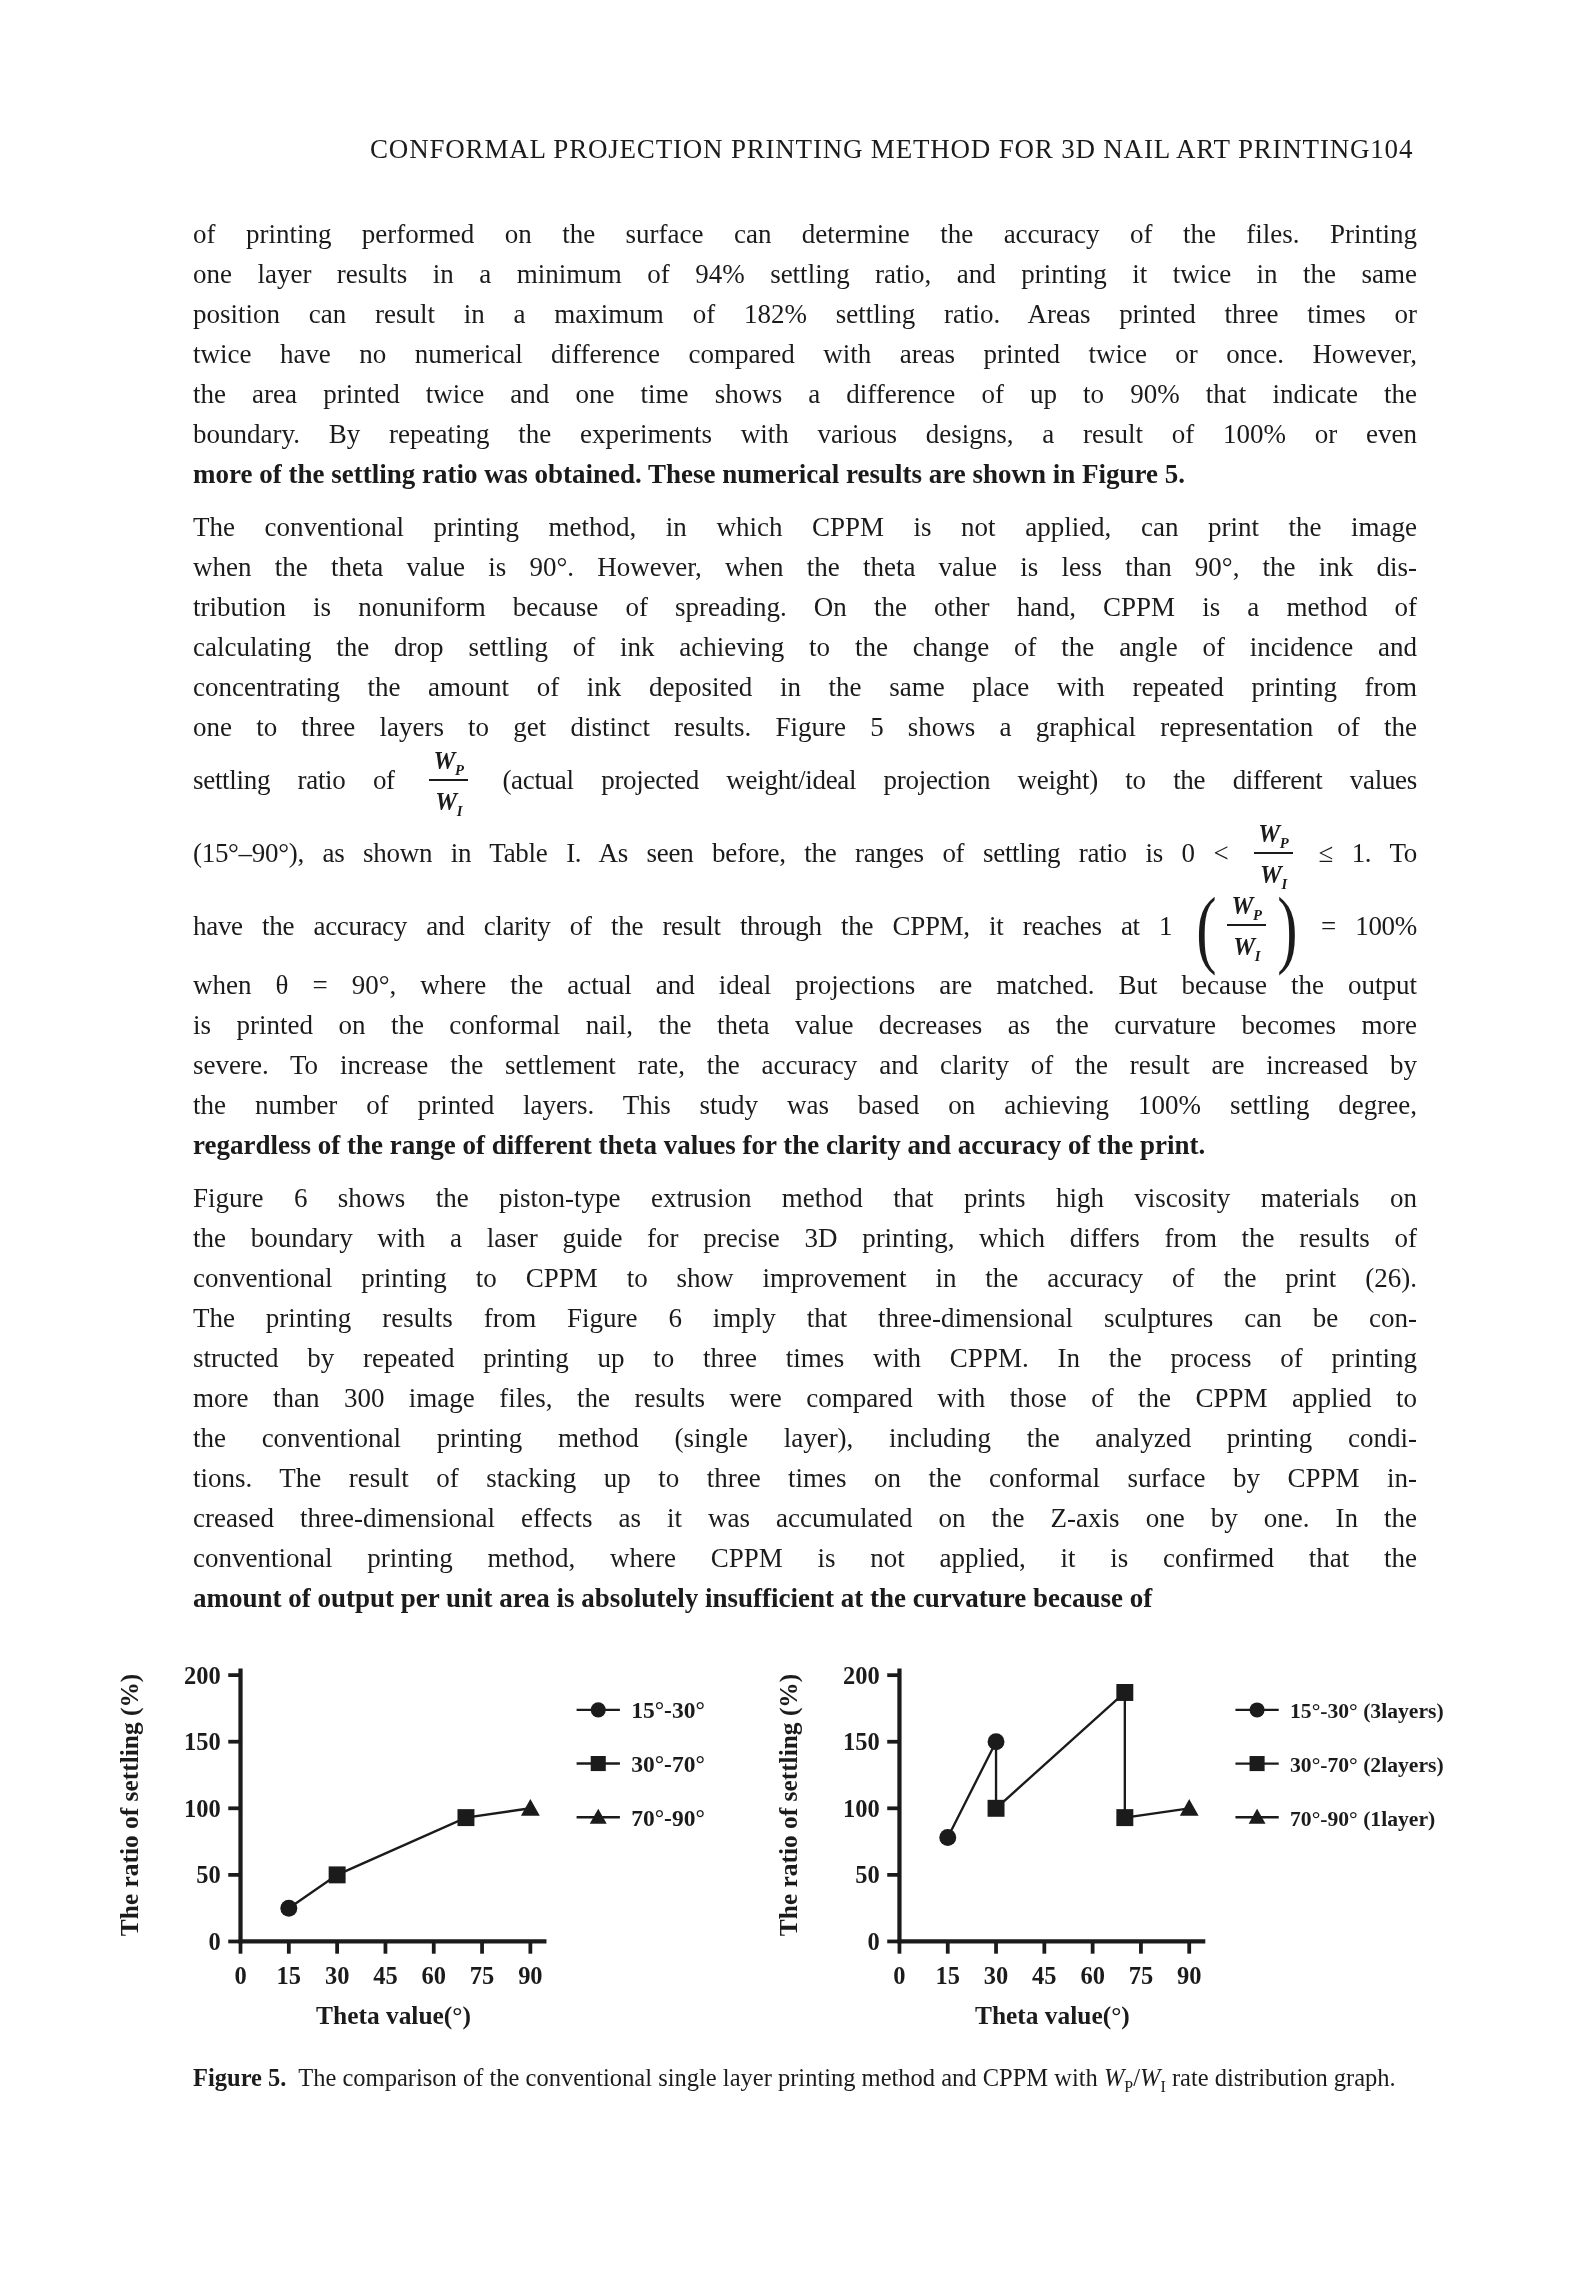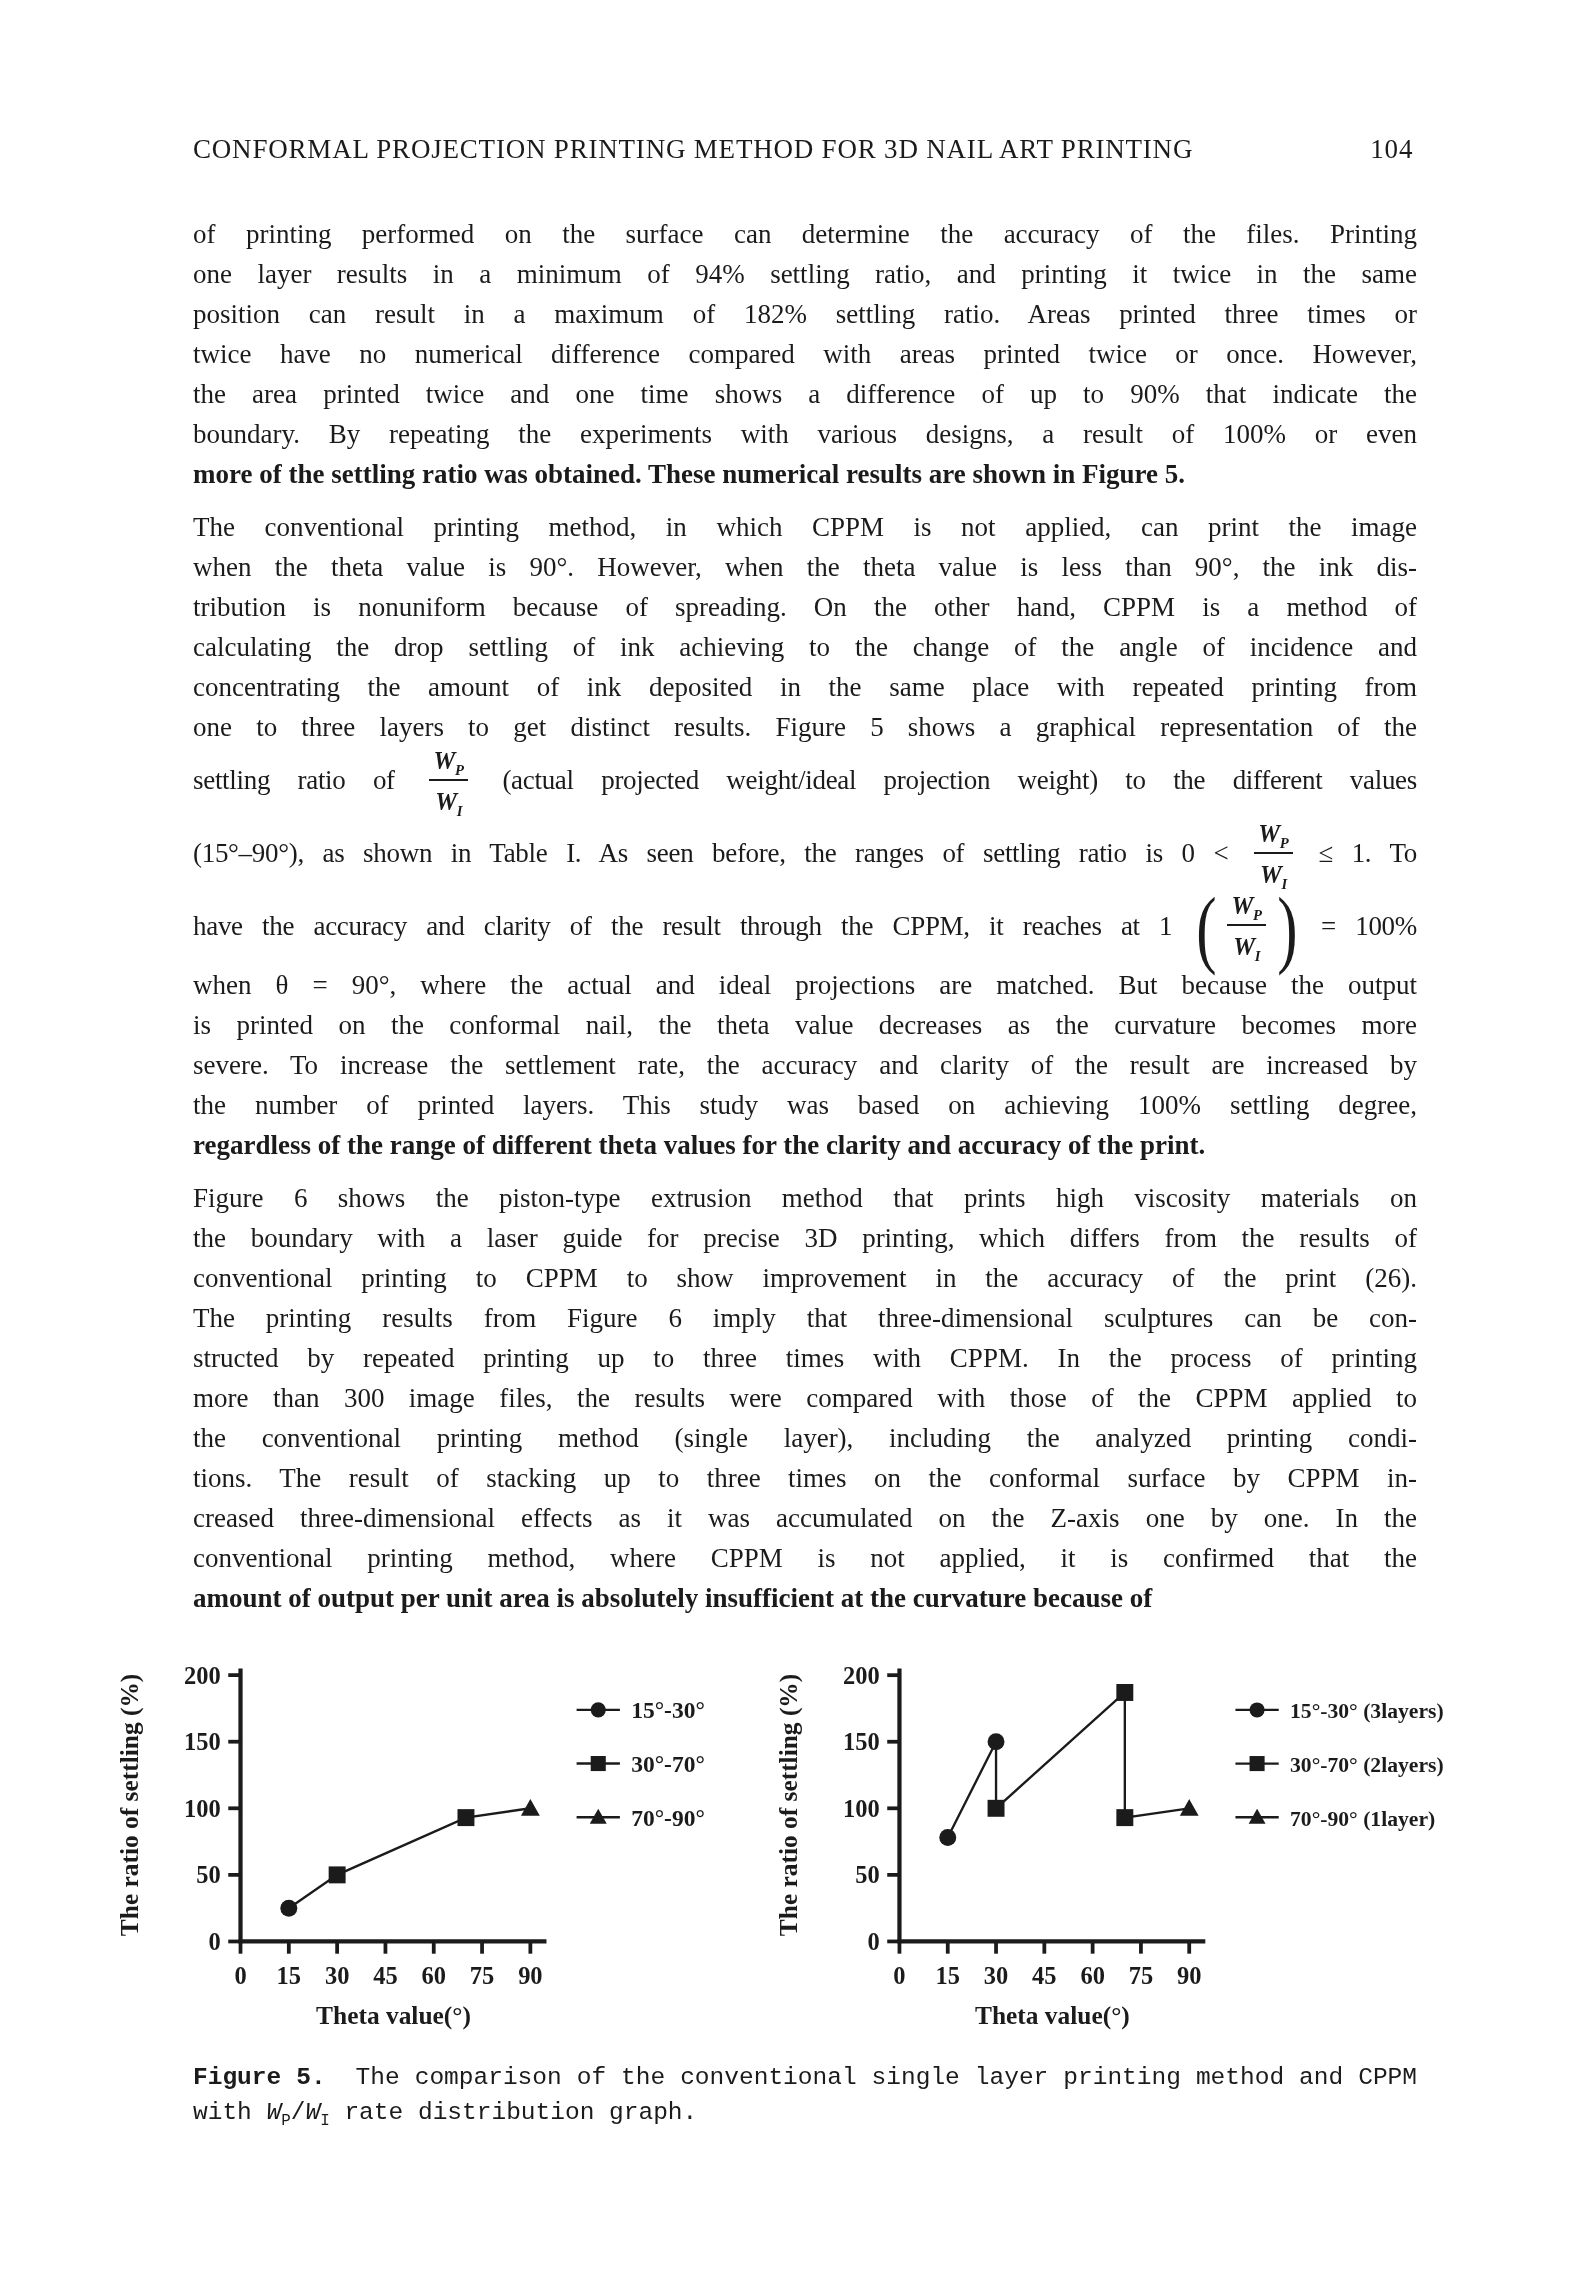--- a/index.html
+++ b/index.html
@@ -1,21 +1,21 @@
 <!DOCTYPE html>
 <html style="font-size:15px"><head>
 <meta charset="utf-8">
 <style>
   html,body{margin:0;padding:0;background:#e8e8e8;}
   .page{position:relative;width:1589px;height:2295px;background:#ffffff;overflow:hidden;
         font-family:"Liberation Serif","DejaVu Serif",serif;color:#1b1b1b;}
   .content{position:absolute;left:193px;top:134px;width:1224px;}
 
   
-  .running-head{display:flex;justify-content:space-between;align-items:baseline;
+  .running-head{display:flex;justify-content:flex-end;align-items:baseline;
                 font-size:27px;letter-spacing:0.8px;margin-bottom:49px;}
   .head-title{white-space:nowrap;}
   .head-page{padding-right:3.8px;}
 
   
   .paragraph + .paragraph{margin-top:13px;}
   .line{text-align:justify;text-align-last:justify;line-height:40px;min-height:40px;
         font-size:27px;hyphens:none;}
   .line.last{text-align-last:left;font-weight:bold;}
   .line.math-line{letter-spacing:-0.3px;}
@@ -27,21 +27,21 @@
   .frac .fden{padding-top:7px;}
   .frac sub{font-size:0.6em;font-style:italic;}
   .pfrac{display:inline-flex;align-items:center;vertical-align:middle;}
   .paren{font-size:87px;font-weight:300;line-height:0;transform:scaleX(0.7);display:inline-block;}
 
   
   .figure{margin:24.5px 0 0 0;padding:0;}
   .charts-row{display:flex;width:1427px;margin-left:-89px;align-items:flex-start;}
   svg text{font-family:"Liberation Serif","DejaVu Serif",serif;}
   .caption{margin-top:13px;width:1224px;font-size:24.5px;line-height:35px;
-           text-align:justify;text-align-last:left;font-family:Liberation Mono, monospace;}
+           text-align:justify;text-align-last:left;}
   .cap-bold{font-weight:bold;}
   .cap-math i{font-style:italic;}
   .caption sub{font-size:0.65em;font-style:normal;}
 </style>
 </head>
 <body>
 
 <div class="page">
   <div class="content">
 

